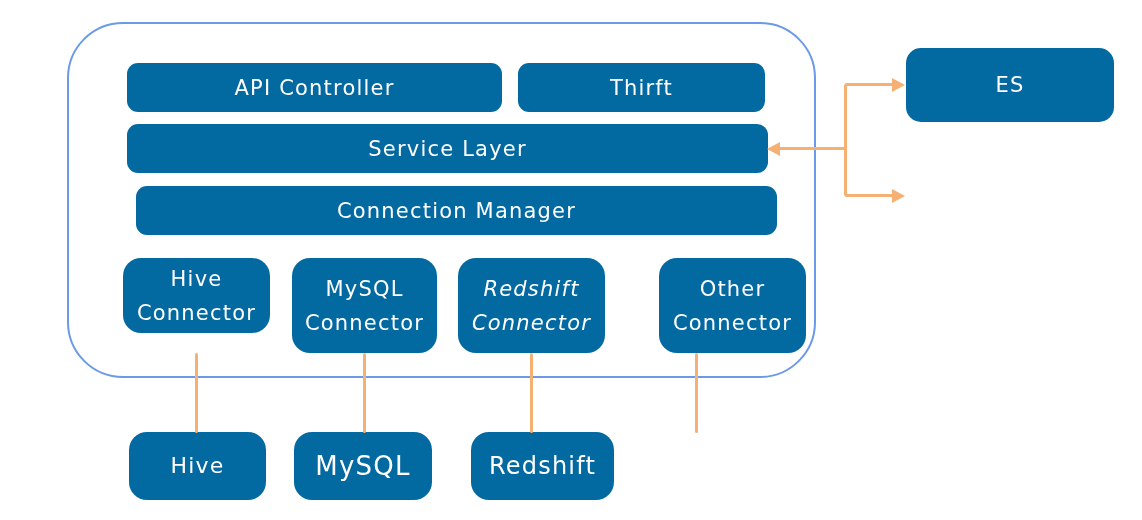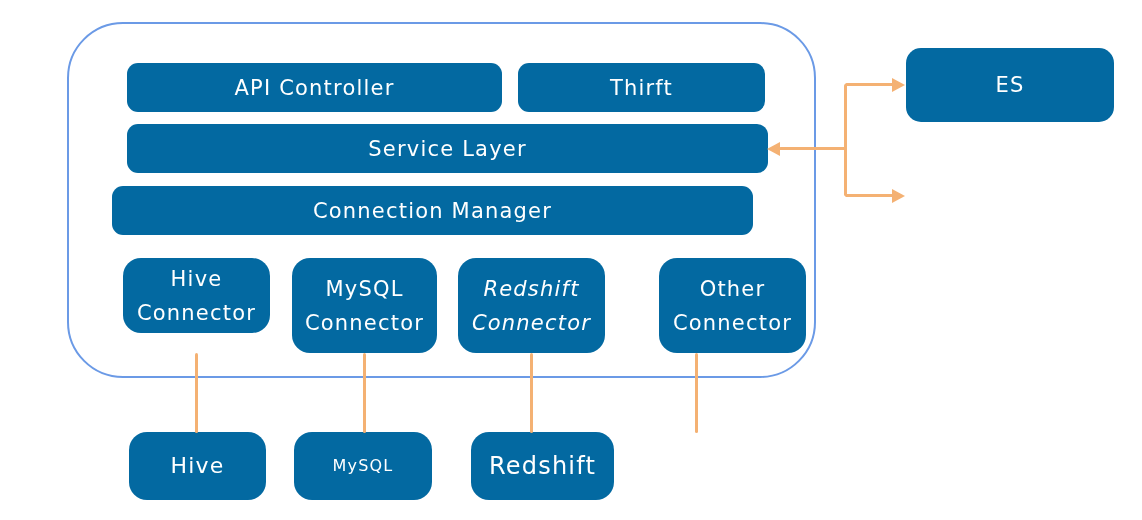--- a/index.html
+++ b/index.html
@@ -34,30 +34,30 @@
     font-size: 21px;
     line-height: 34px;
     box-sizing: border-box;
   }
   .bar { border-radius: 11px; }
   .sq  { border-radius: 18px; }
   
   .node-api        { left:127px; top:63px;  width:375px; height:49px; }
   .node-thirft     { left:518px; top:63px;  width:247px; height:49px; }
   .node-service    { left:127px; top:124px; width:641px; height:49px; }
-  .node-connmgr    { left:112px; top:186px; width:641px; height:49px; }
+  .node-connmgr    { left:136px; top:186px; width:641px; height:49px; }
   
   .node-conn-hive     { left:123px; top:258px; width:147px; height:75px; }
   .node-conn-mysql    { left:292px; top:258px; width:145px; height:95px; }
   .node-conn-redshift { left:458px; top:258px; width:147px; height:95px;font-style:italic; }
   .node-conn-other    { left:659px; top:258px; width:147px; height:95px; }
   .node-conn-hive span, .node-conn-mysql span, .node-conn-redshift span, .node-conn-other span { display:block; width:100%; }
   
   .node-ds-hive       { left:129px; top:432px; width:137px; height:68px; font-size:22px; }
-  .node-ds-mysql      { left:294px; top:432px; width:138px; height:68px; font-size:16px; }
+  .node-ds-mysql      { left:294px; top:432px; width:138px; height:68px; font-size:26px; }
   .node-ds-redshift   { left:471px; top:432px; width:143px; height:68px; font-size:24px; }
   .node-ds-datasource { left:628px; top:432px; width:142px; height:68px; font-size:22px; }
   
   .node-es        { left:906px; top:48px;  width:208px; height:74px; border-radius:15px; }
   .node-systemdb  { left:906px; top:160px; width:208px; height:72px; border-radius:15px; }
   
   .hline, .vline { position:absolute; background:#f4b173; border-radius:2px; }
   .hline { height:3px; }
   .vline { width:3px; }
   .line-svc-junction   { left:779px; top:147px; width:67px; }

